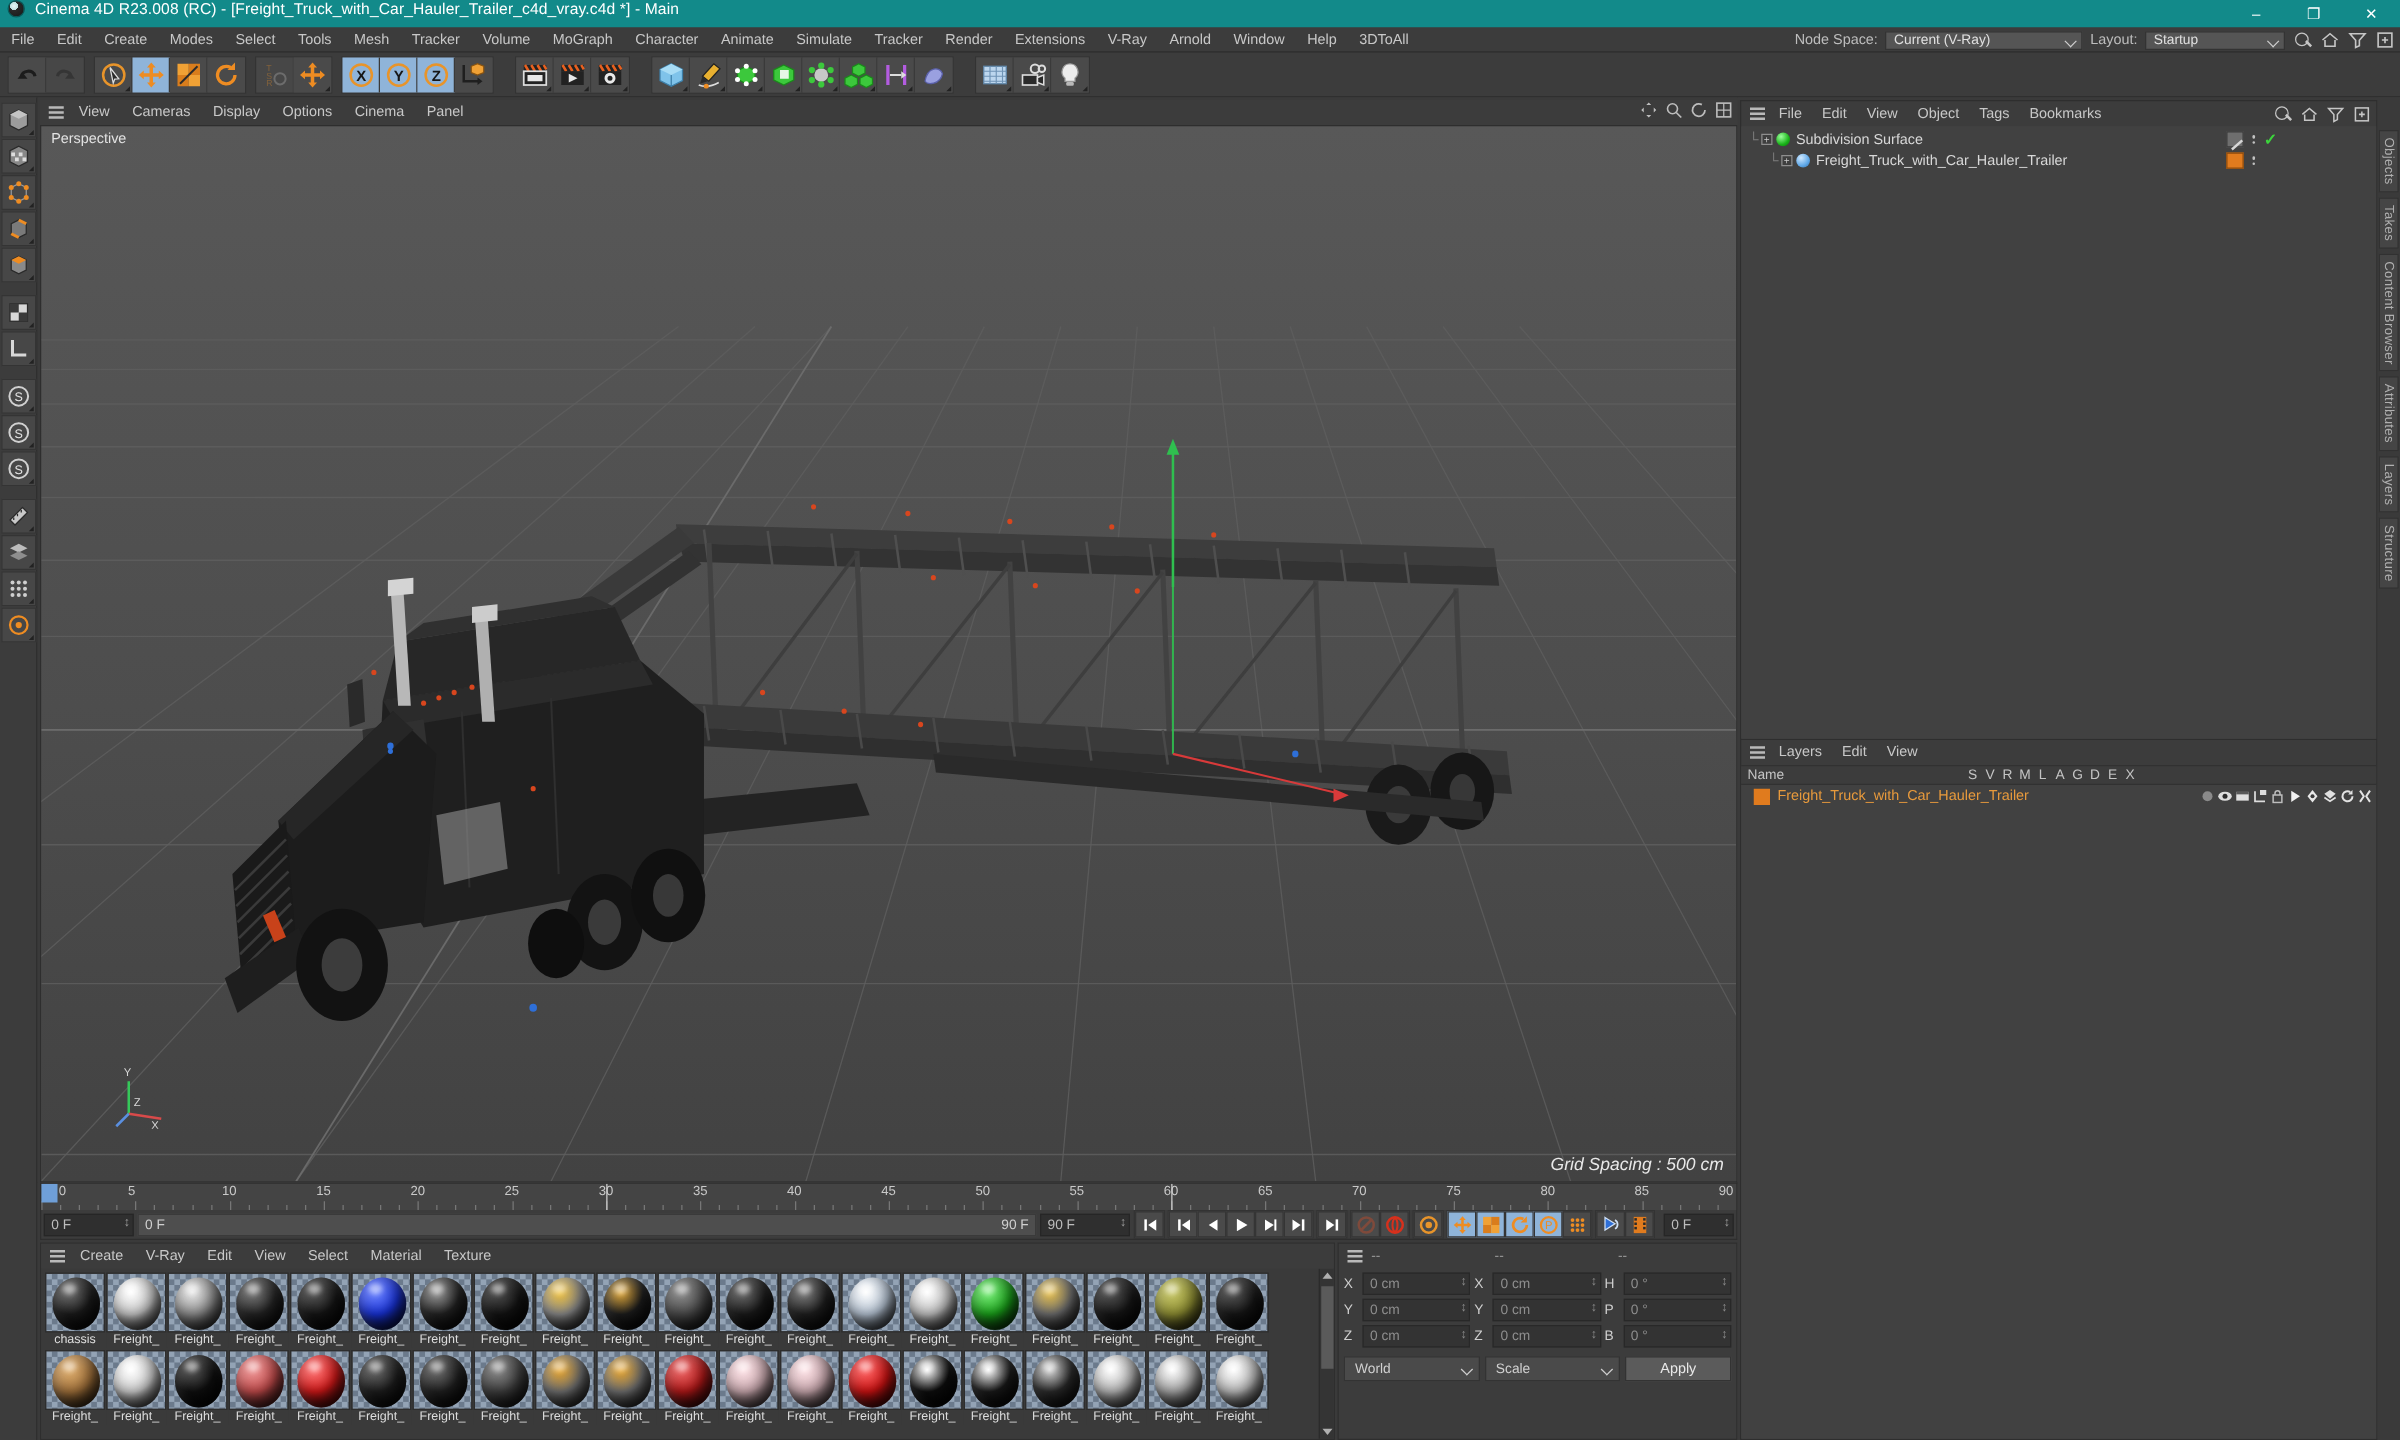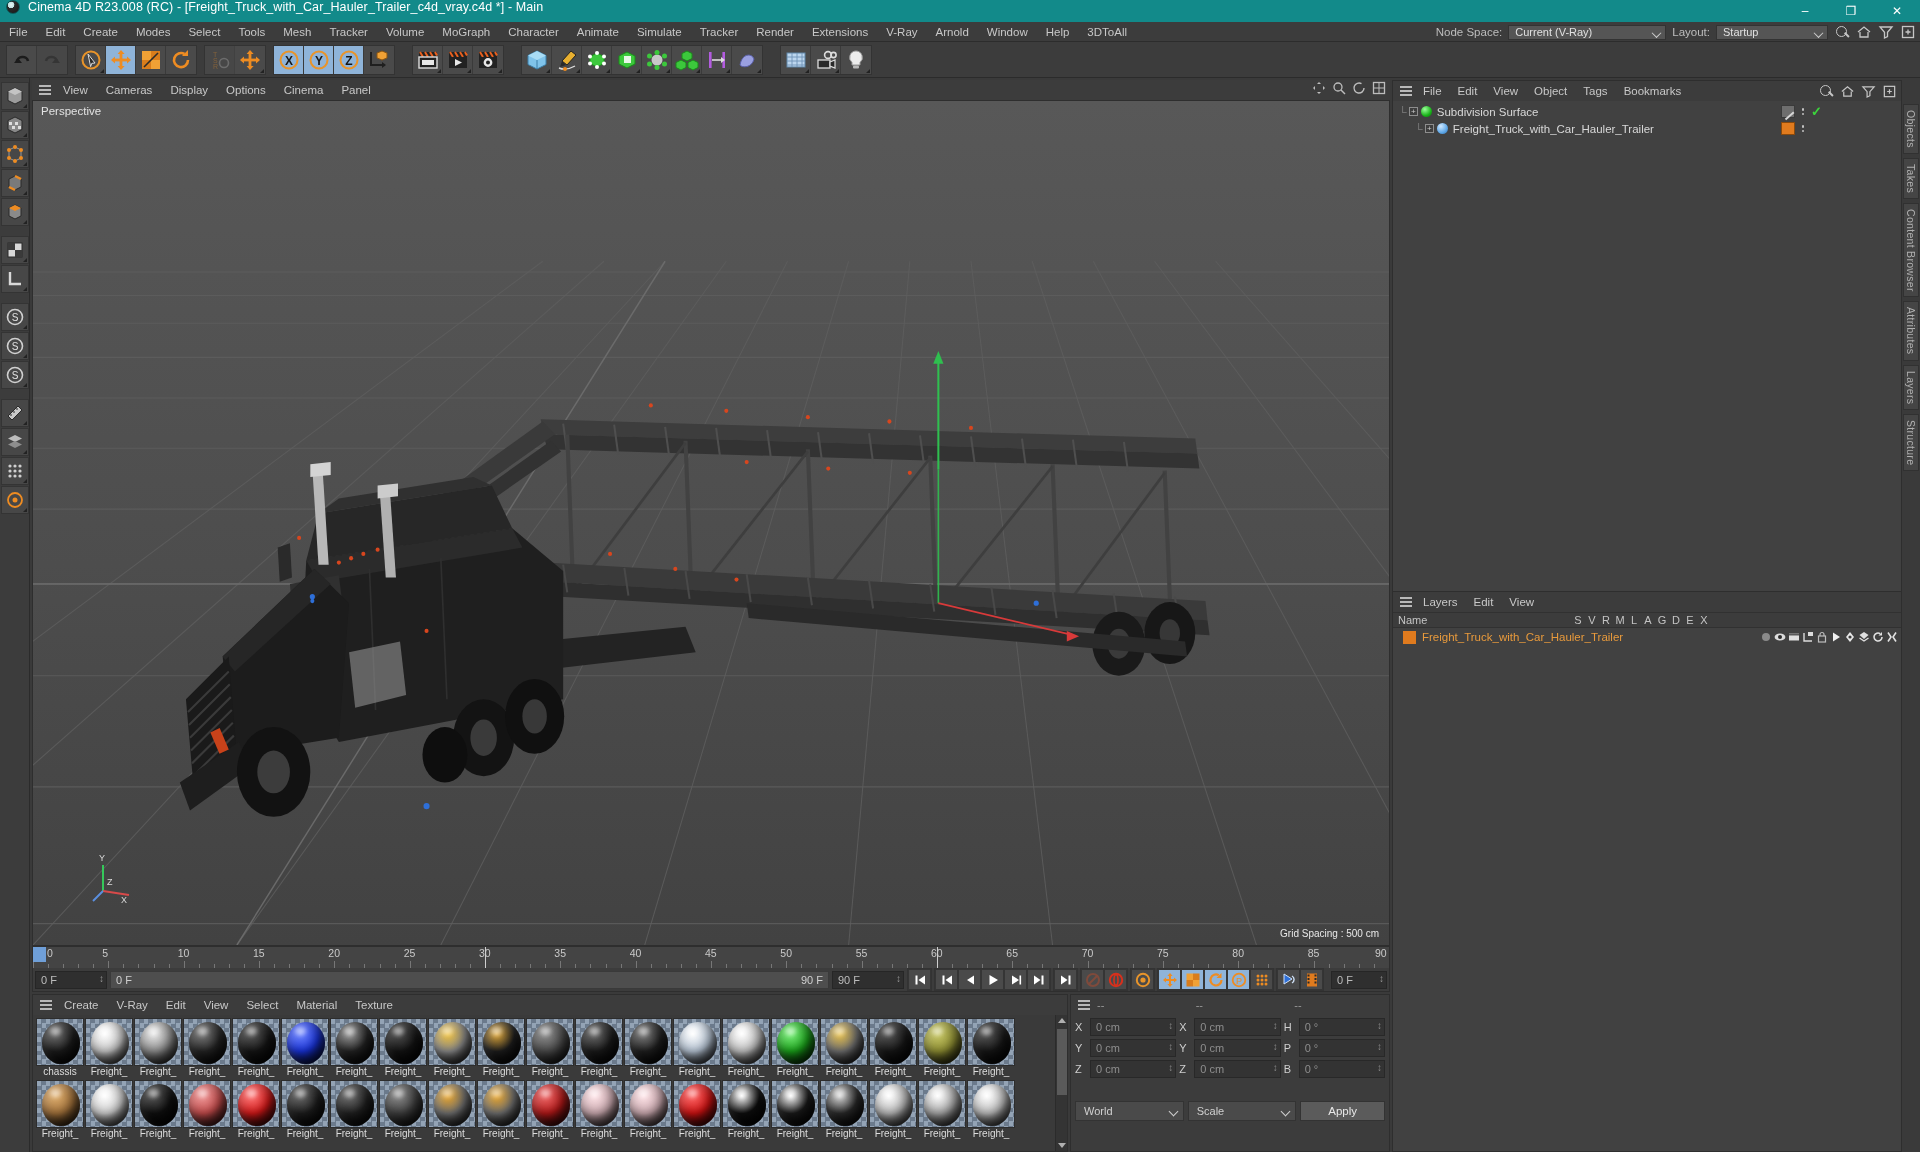--- a/index.html
+++ b/index.html
@@ -62,21 +62,21 @@
   .vpmenu{ height:20px; background:#3c3c3c; display:flex; align-items:center; font-size:11.5px; color:#c8c8c8;
     position:relative; flex:none;}
   .vpmenu .mi{ padding:0 9px; line-height:20px;}
   .hamb{ width:18px; height:14px; display:flex; flex-direction:column; justify-content:space-between; padding:2px 3px; margin-left:4px;}
   .hamb i{ display:block; height:2px; background:#b9b9b9; }
   .vpicons{ position:absolute; right:4px; top:1px; display:flex; gap:6px; align-items:center;}
   .vport{ flex:1; position:relative; overflow:hidden; background:#4b4b4b;
      border:1px solid #2e2e2e; min-height:0;}
   .vp-label{ position:absolute; left:8px; top:4px; font-size:11.5px; color:#e2e2e2; z-index:6;}
   .vp-cam{ position:absolute; left:0; right:0; top:4px; text-align:center; font-size:11.5px; color:#e2e2e2; z-index:6;}
-  .vp-grid-sp{ position:absolute; right:10px; bottom:6px; font-size:10px; color:#e8e8e8; z-index:6;}
+  .vp-grid-sp{ position:absolute; right:10px; bottom:6px; font-size:14px; color:#e8e8e8; z-index:6;font-style:italic;}
   .vp-axis{ position:absolute; left:56px; bottom:42px; z-index:6; }
 
   
   .tlwrap{ flex:none; background:#3a3a3a; padding-left:2px;}
   .ruler{ height:22px; background:#444; position:relative; border:1px solid #2e2e2e; border-bottom:none; overflow:hidden;}
   .rtick{ position:absolute; top:0; font-size:10.5px; color:#c9c9c9; }
   .rtickline{ position:absolute; bottom:0; width:1px; background:#777;}
   .rplay{ position:absolute; top:0; width:13px; height:15px; background:#6f9fd8; }
   .rcursor{ position:absolute; top:0; bottom:0; width:1px; background:#cfcfcf;}
   .tlbar2{ height:24px; background:#3c3c3c; display:flex; align-items:center; border:1px solid #2e2e2e; border-top:none;
@@ -118,21 +118,21 @@
   .coordpanel{ width:320px; flex:none; margin-left:2px; border:1px solid #2e2e2e; background:#3c3c3c;
     display:flex; flex-direction:column;}
   .coordhead{ height:20px; display:flex; align-items:center; font-size:11px; color:#9a9a9a; gap:0;}
   .coordhead span{ flex:1; text-align:left; padding-left:4px;}
   .coordbody{ padding:3px 4px; display:flex; flex-direction:column; gap:3px;}
   .crow{ display:flex; gap:3px; align-items:center;}
   .ctag{ width:12px; font-size:11px; color:#cfcfcf; text-align:left;}
   .cfield{ flex:1; height:18px; background:#333; border:1px solid #282828; color:#8e8e8e; font-size:11px;
     display:flex; align-items:center; padding:0 12px 0 5px; position:relative; min-width:0;}
   .cfield:after{ content:"\2195"; position:absolute; right:2px; top:1px; font-size:10px; color:#8a8a8a;}
-  .crow.btns{ margin-top:20px; gap:4px;}
+  .crow.btns{ margin-top:4px; gap:4px;}
   .csel{ flex:1; height:20px; background:#4a4a4a; border:1px solid #333; color:#d0d0d0; font-size:11px;
     display:flex; align-items:center; padding:0 16px 0 8px; position:relative;}
   .csel:after{ content:""; position:absolute; right:6px; top:6px; width:6px;height:6px;
     border-right:1.4px solid #cfcfcf;border-bottom:1.4px solid #cfcfcf; transform:rotate(45deg);}
   .cbtn{ flex:1; height:20px; background:#5b5b5b; border:1px solid #333; color:#e8e8e8; font-size:11.5px;
     display:flex; align-items:center; justify-content:center;}
 
   
   .right{ width:530px; flex:none; display:flex; background:#3a3a3a;}
   .rightmain{ flex:1; display:flex; flex-direction:column; min-width:0; padding:2px 0 0 2px;}

